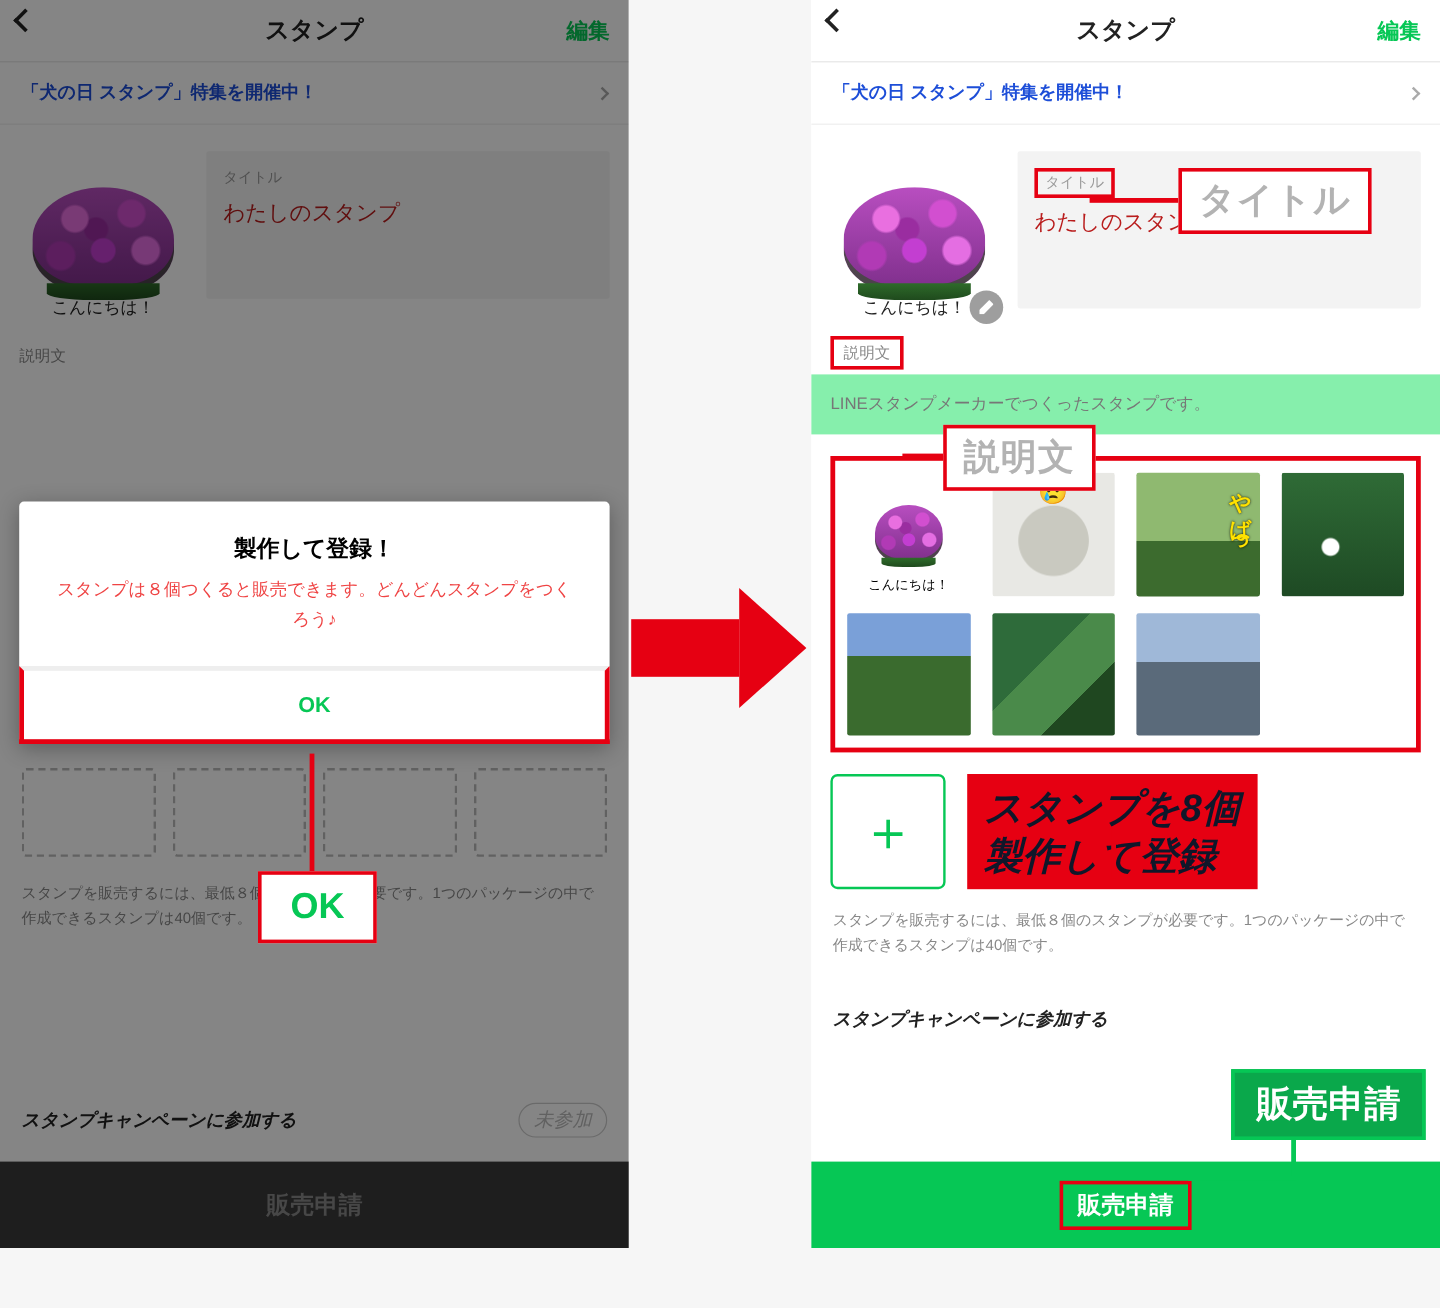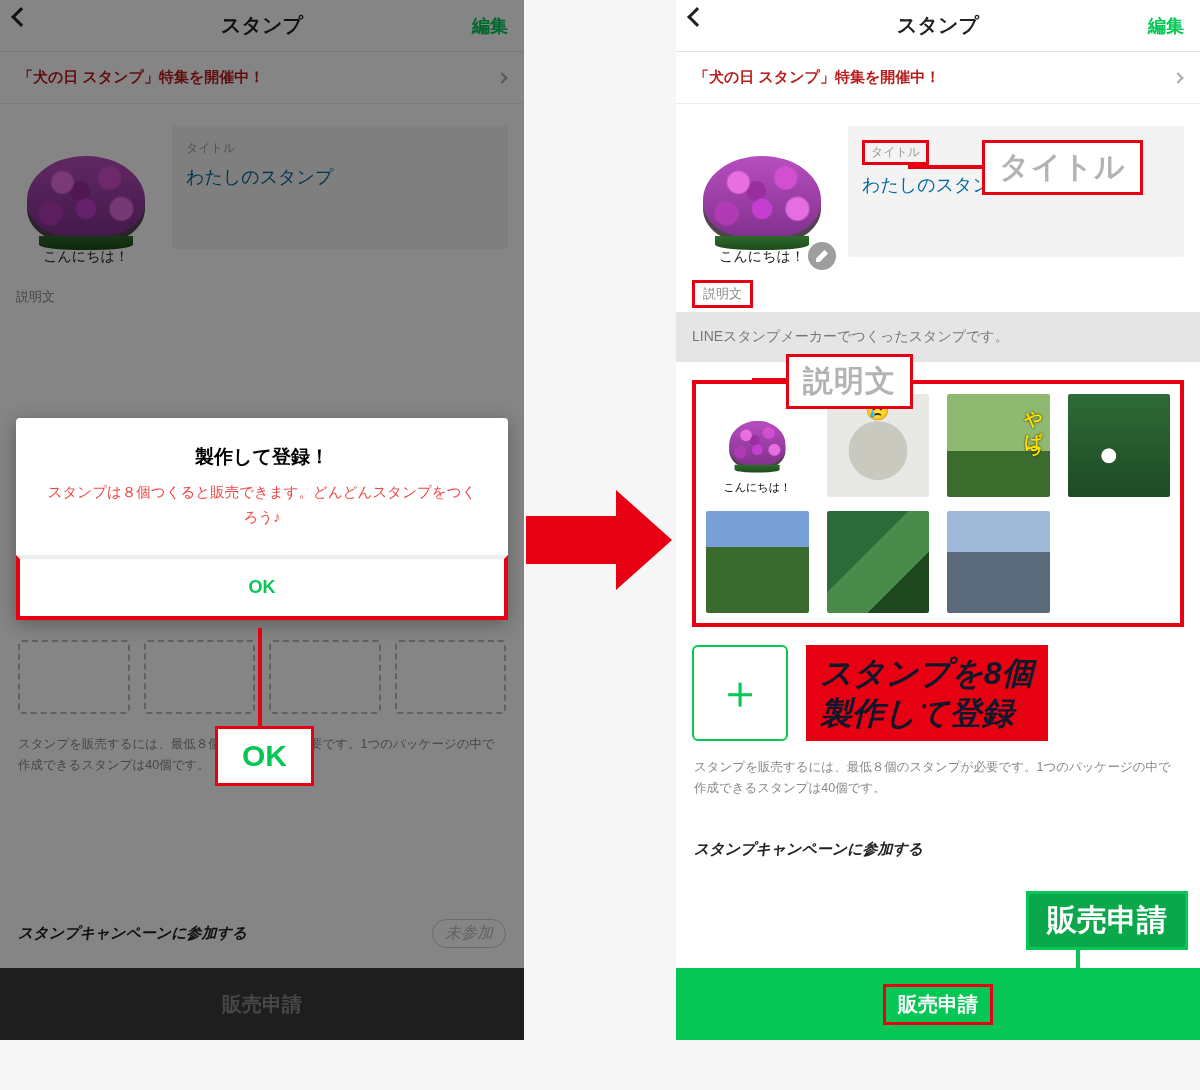--- a/index.html
+++ b/index.html
@@ -57,21 +57,21 @@
   .chev-right-sm {
     width: 8px; height: 8px;
     border-right: 2px solid #aaa; border-top: 2px solid #aaa;
     transform: rotate(45deg);
     display: inline-block;
   }
 
   .banner-row {
     display: flex; align-items: center; justify-content: space-between;
     padding: 16px 18px 16px 18px;
-    font-size: 15px; color: #b91c1c; font-weight: 600;
+    font-size: 15px; color: #1d4ed8; font-weight: 600;
     border-bottom: 1px solid #eee;
     background: #fff;
     gap: 44px;
   }
 
   .stamp-card {
     display: flex; align-items: flex-start;
     padding: 22px 16px 14px 16px;
     gap: 16px;
     position: relative;
@@ -112,25 +112,25 @@
   }
 
   .title-box {
     flex: 1;
     background: #f3f3f3;
     border-radius: 2px;
     padding: 14px 14px 60px 14px;
     position: relative;
   }
   .title-box .lbl { font-size: 12px; color:#9a9a9a; margin-bottom:8px; display:block; }
-  .title-box .val { font-size: 18px; color:#0369a1; }
+  .title-box .val { font-size: 18px; color:#b91c1c; }
 
   .sec-lbl { font-size:13px; color:#888; padding: 8px 16px 6px; background:#fff;}
   .desc-box {
-    background:#e5e5e5; padding: 16px 16px; font-size:14px; color:#777;
+    background:#86efac; padding: 16px 16px; font-size:14px; color:#777;
     margin: 0 0 10px 0;
   }
 
   
   .grid-wrap { padding: 8px 16px 0 16px; }
   .grid {
     display: grid; grid-template-columns: repeat(4,1fr); gap: 14px 18px;
   }
   .cell {
     aspect-ratio: 1/1; background:#fff;

